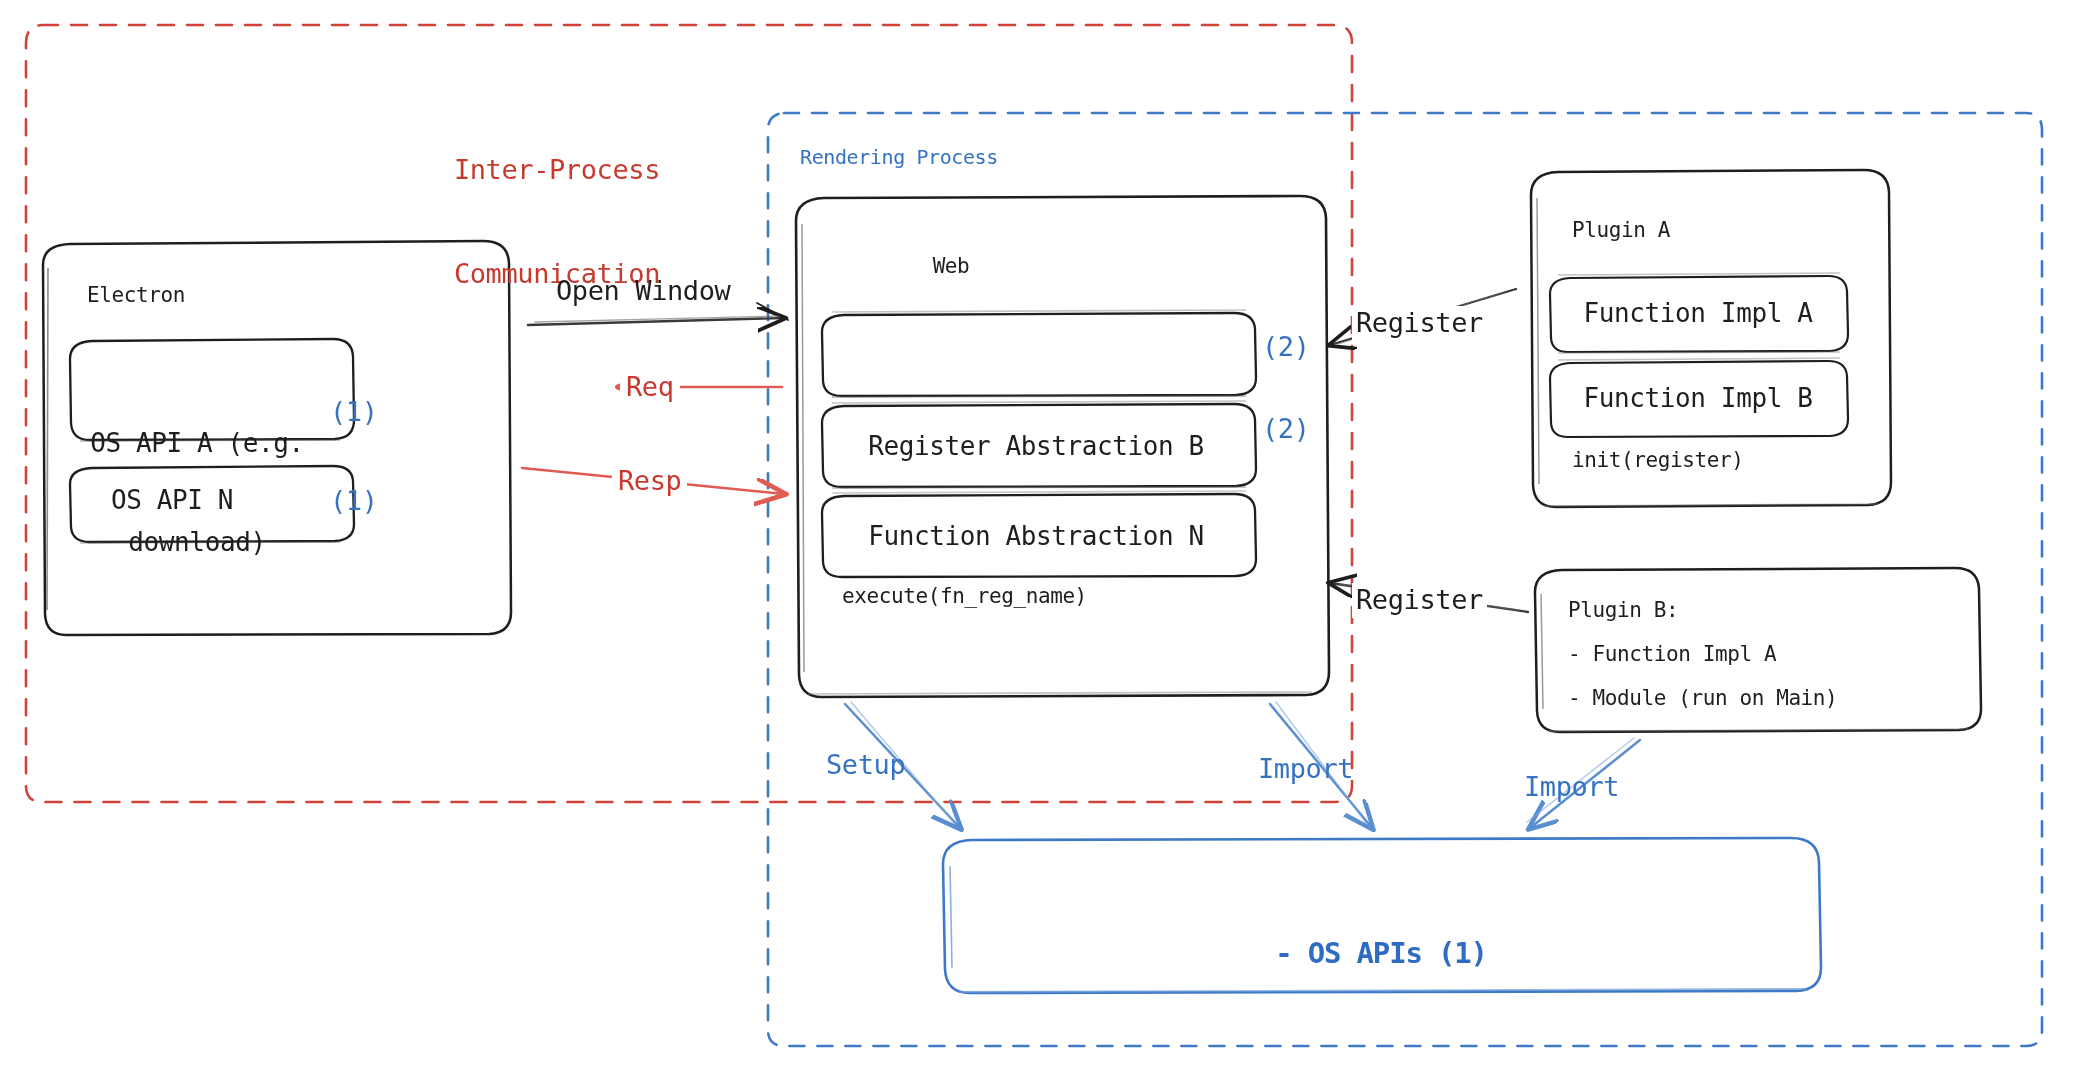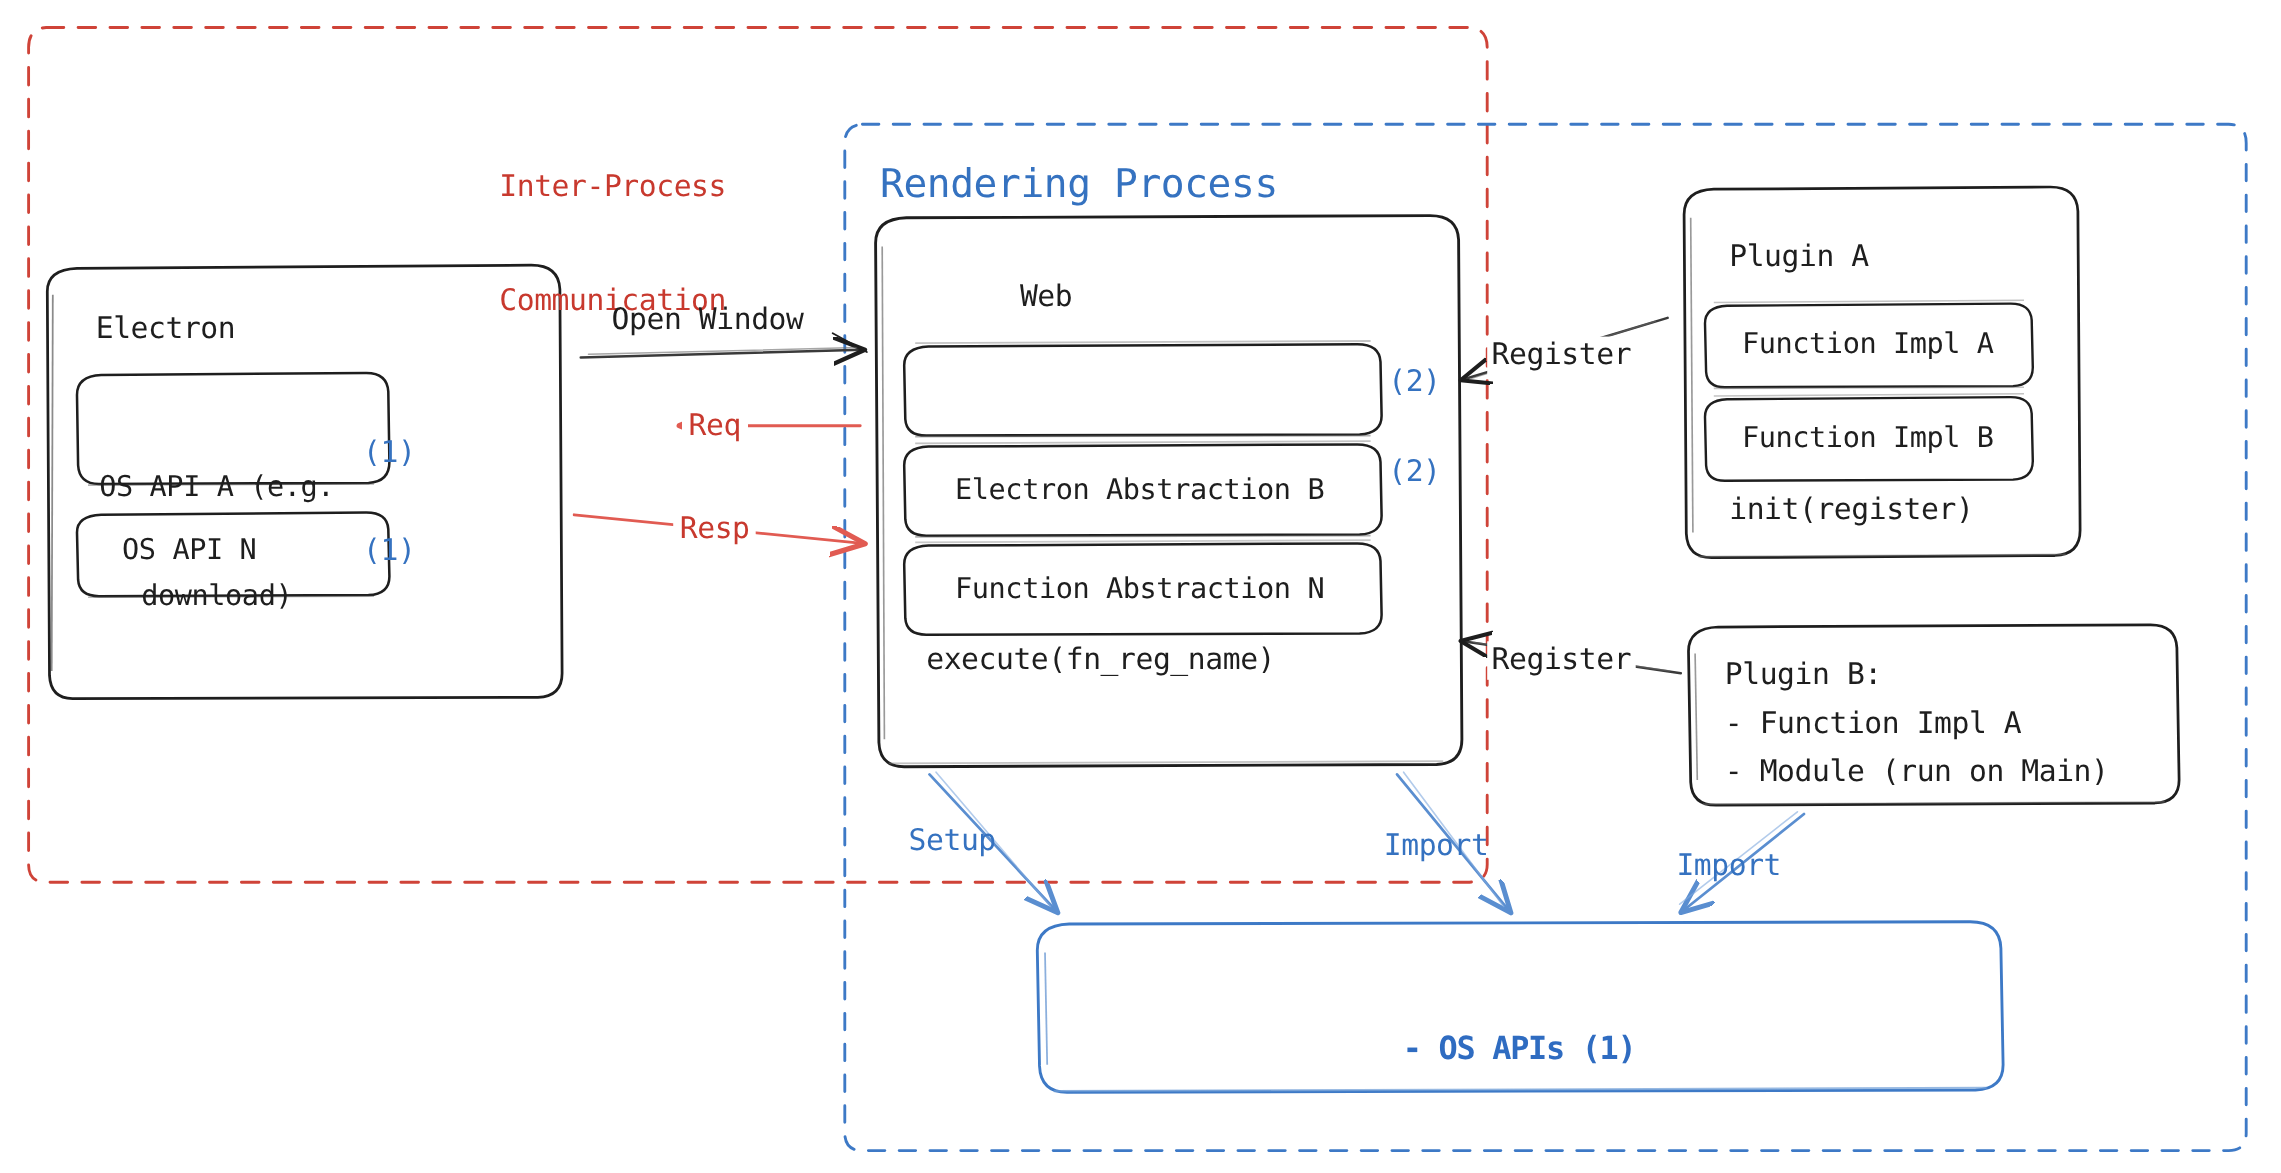--- a/index.html
+++ b/index.html
@@ -29,22 +29,22 @@
     font-family: "DejaVu Sans Mono", monospace;
     white-space: pre;
     line-height: 1.28;
     color: #1e1e1e;
     letter-spacing: -0.4px;
   }
   .ctr { text-align: center; }
   .red { color: #c8392e; }
   .blue { color: #3572c0; }
   .blue-core { color: #2f6cc1; }
-  .t-title { font-size: 36px; }
-  .t-box { font-size: 27px; text-align: center; }
+  .t-title { font-size: 20px; }
+  .t-box { font-size: 21px; text-align: center; }
   .t-sub { font-size: 26px; }
   .t-arrow { font-size: 27px; }
   .t-core { font-size: 29px; font-weight: bold; letter-spacing: -1.2px; }
   .t-mark { font-size: 27px; }
   .t-ipc { font-size: 27px; font-weight: normal; text-align: right; }
 </style>
 </head>
 <body>
 
 <div id="diagram-root">
@@ -198,21 +198,21 @@
   <div class="lbl t-arrow" style="left:556px; top:274px;">Open Window</div>
 
   <div class="lbl t-arrow red" style="left:620px; top:370px; background:#fff; padding:0 6px;">Req</div>
 
   <div class="lbl t-arrow red" style="left:612px; top:464px; background:#fff; padding:0 6px;">Resp</div>
 
   <div class="lbl ctr t-box" style="left:906px; top:253px; width:90px;">Web</div>
 
   <div class="lbl t-mark blue" style="left:1262px; top:330px;">(2)</div>
 
-  <div class="lbl ctr t-sub" style="left:836px; top:430px; width:400px;">Electron Abstraction B</div>
+  <div class="lbl ctr t-sub" style="left:836px; top:430px; width:400px;">Register Abstraction B</div>
   <div class="lbl t-mark blue" style="left:1262px; top:412px;">(2)</div>
 
   <div class="lbl ctr t-sub" style="left:836px; top:520px; width:400px;">Function Abstraction N</div>
 
   <div class="lbl t-box" style="left:842px; top:583px;">execute(fn_reg_name)</div>
 
   <div class="lbl t-arrow" style="left:1352px; top:306px; background:#fff; padding:0 4px;">Register</div>
   <div class="lbl t-arrow" style="left:1352px; top:583px; background:#fff; padding:0 4px;">Register</div>
 
   <div class="lbl t-box" style="left:1572px; top:217px;">Plugin A</div>

